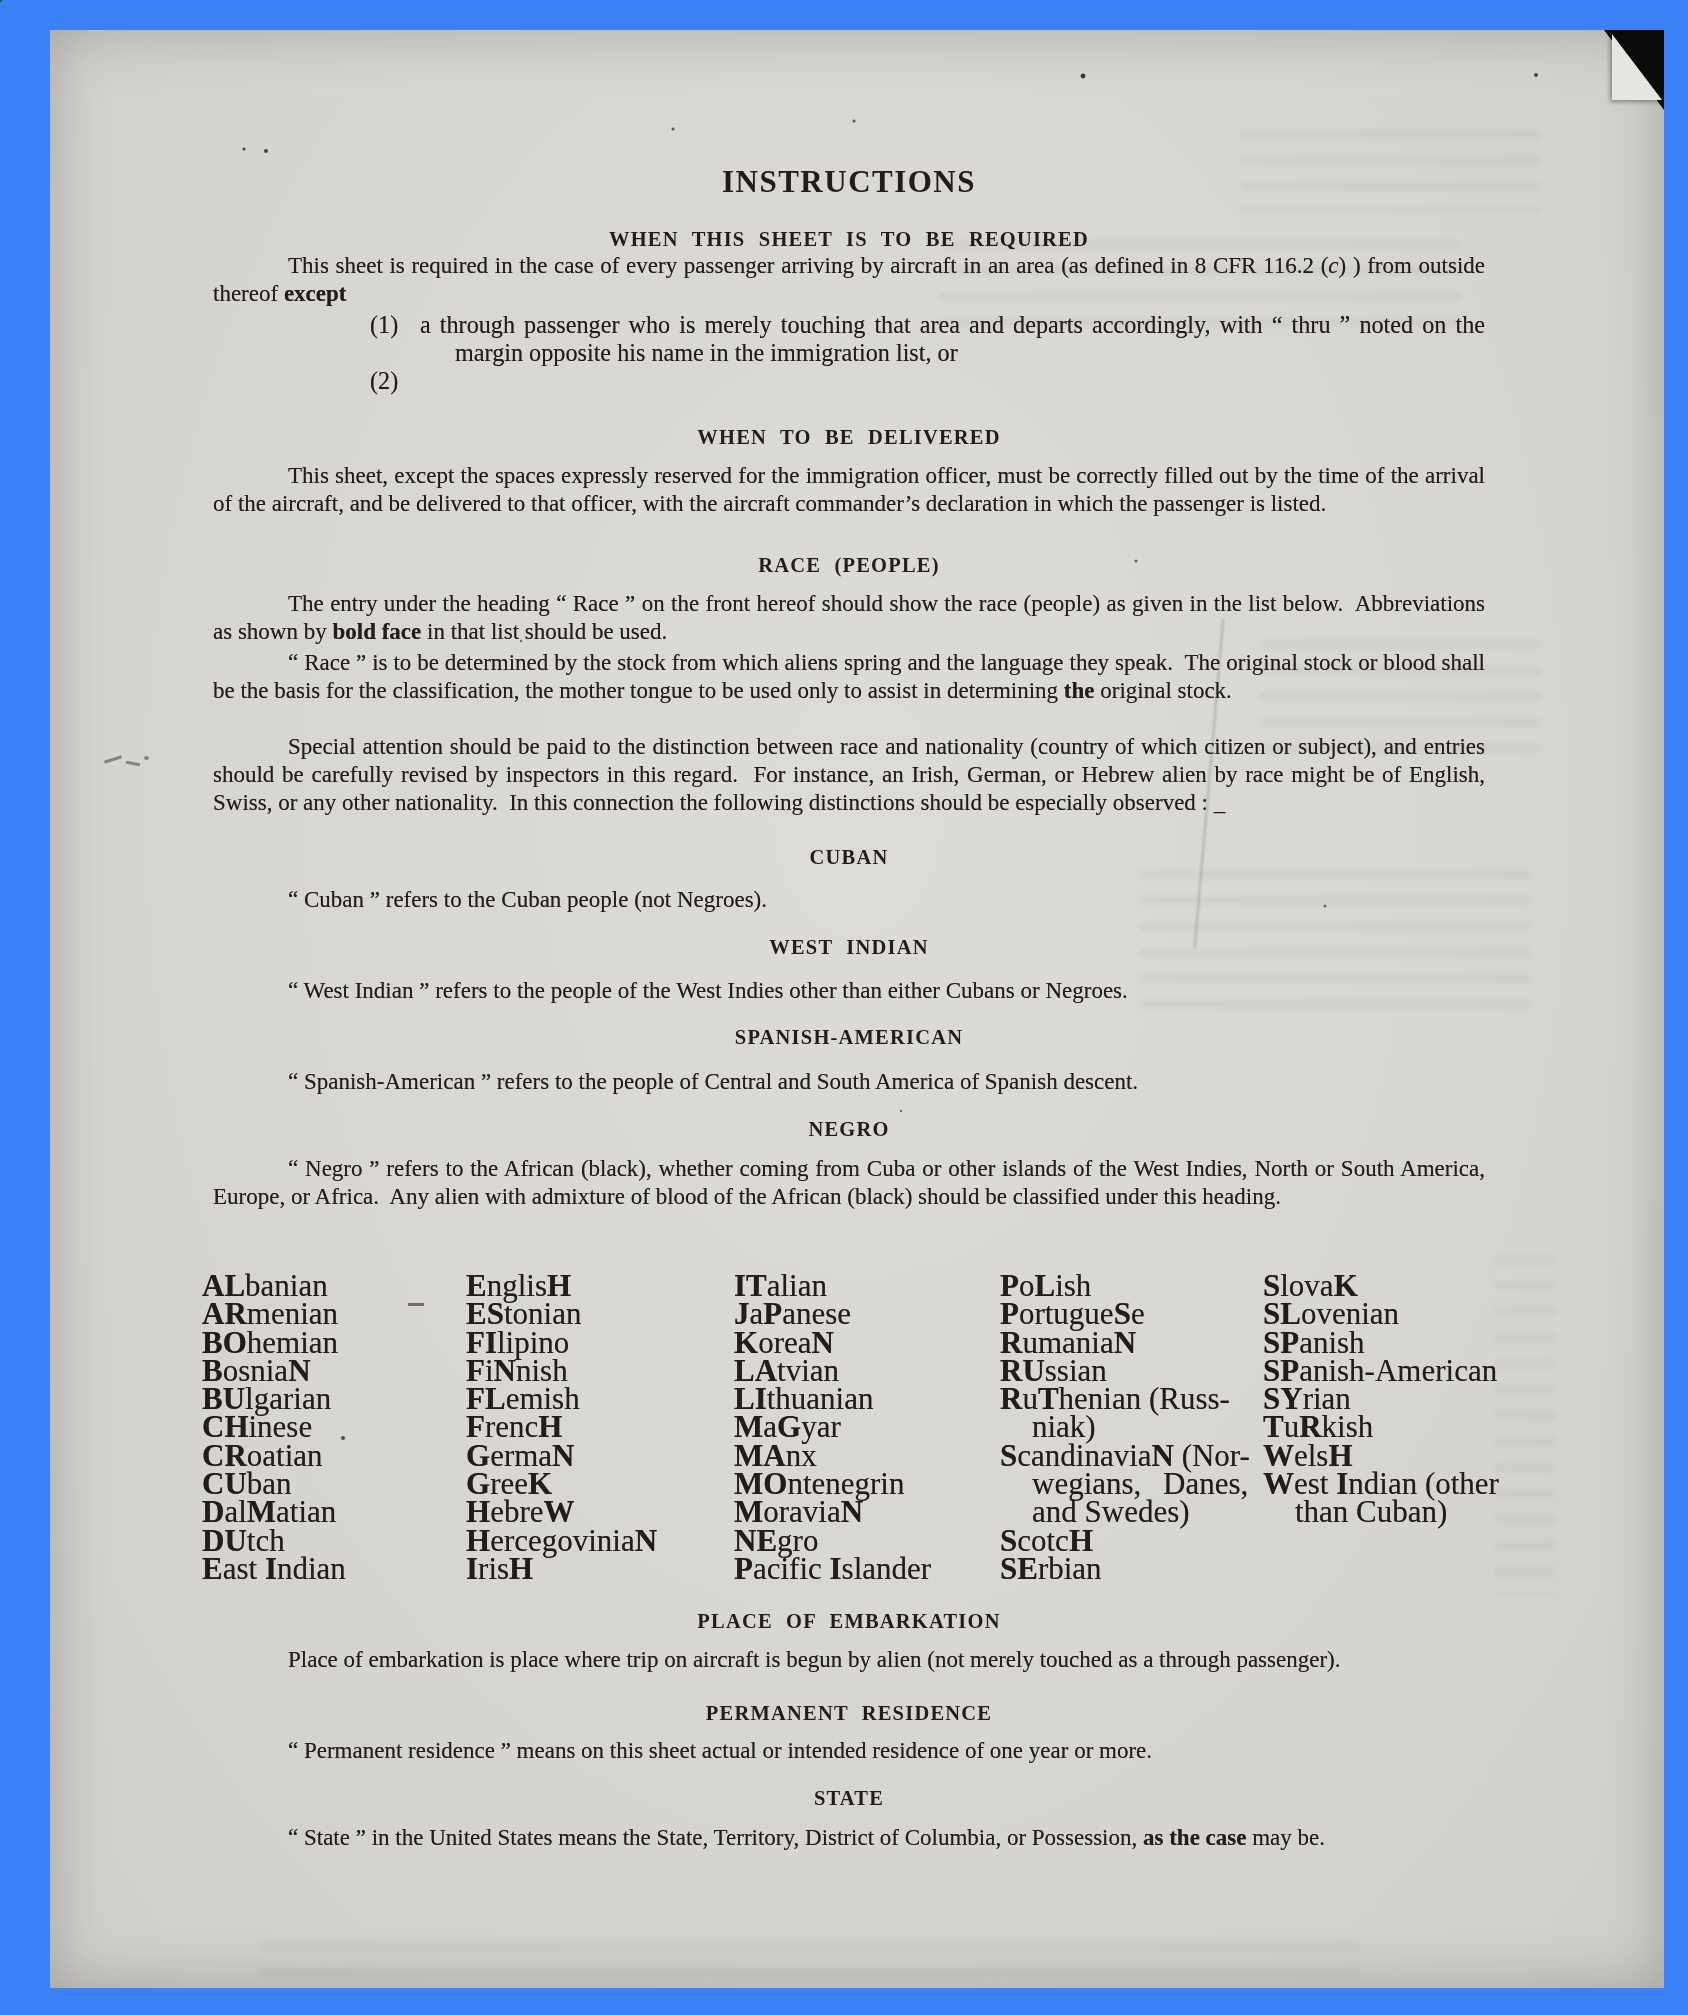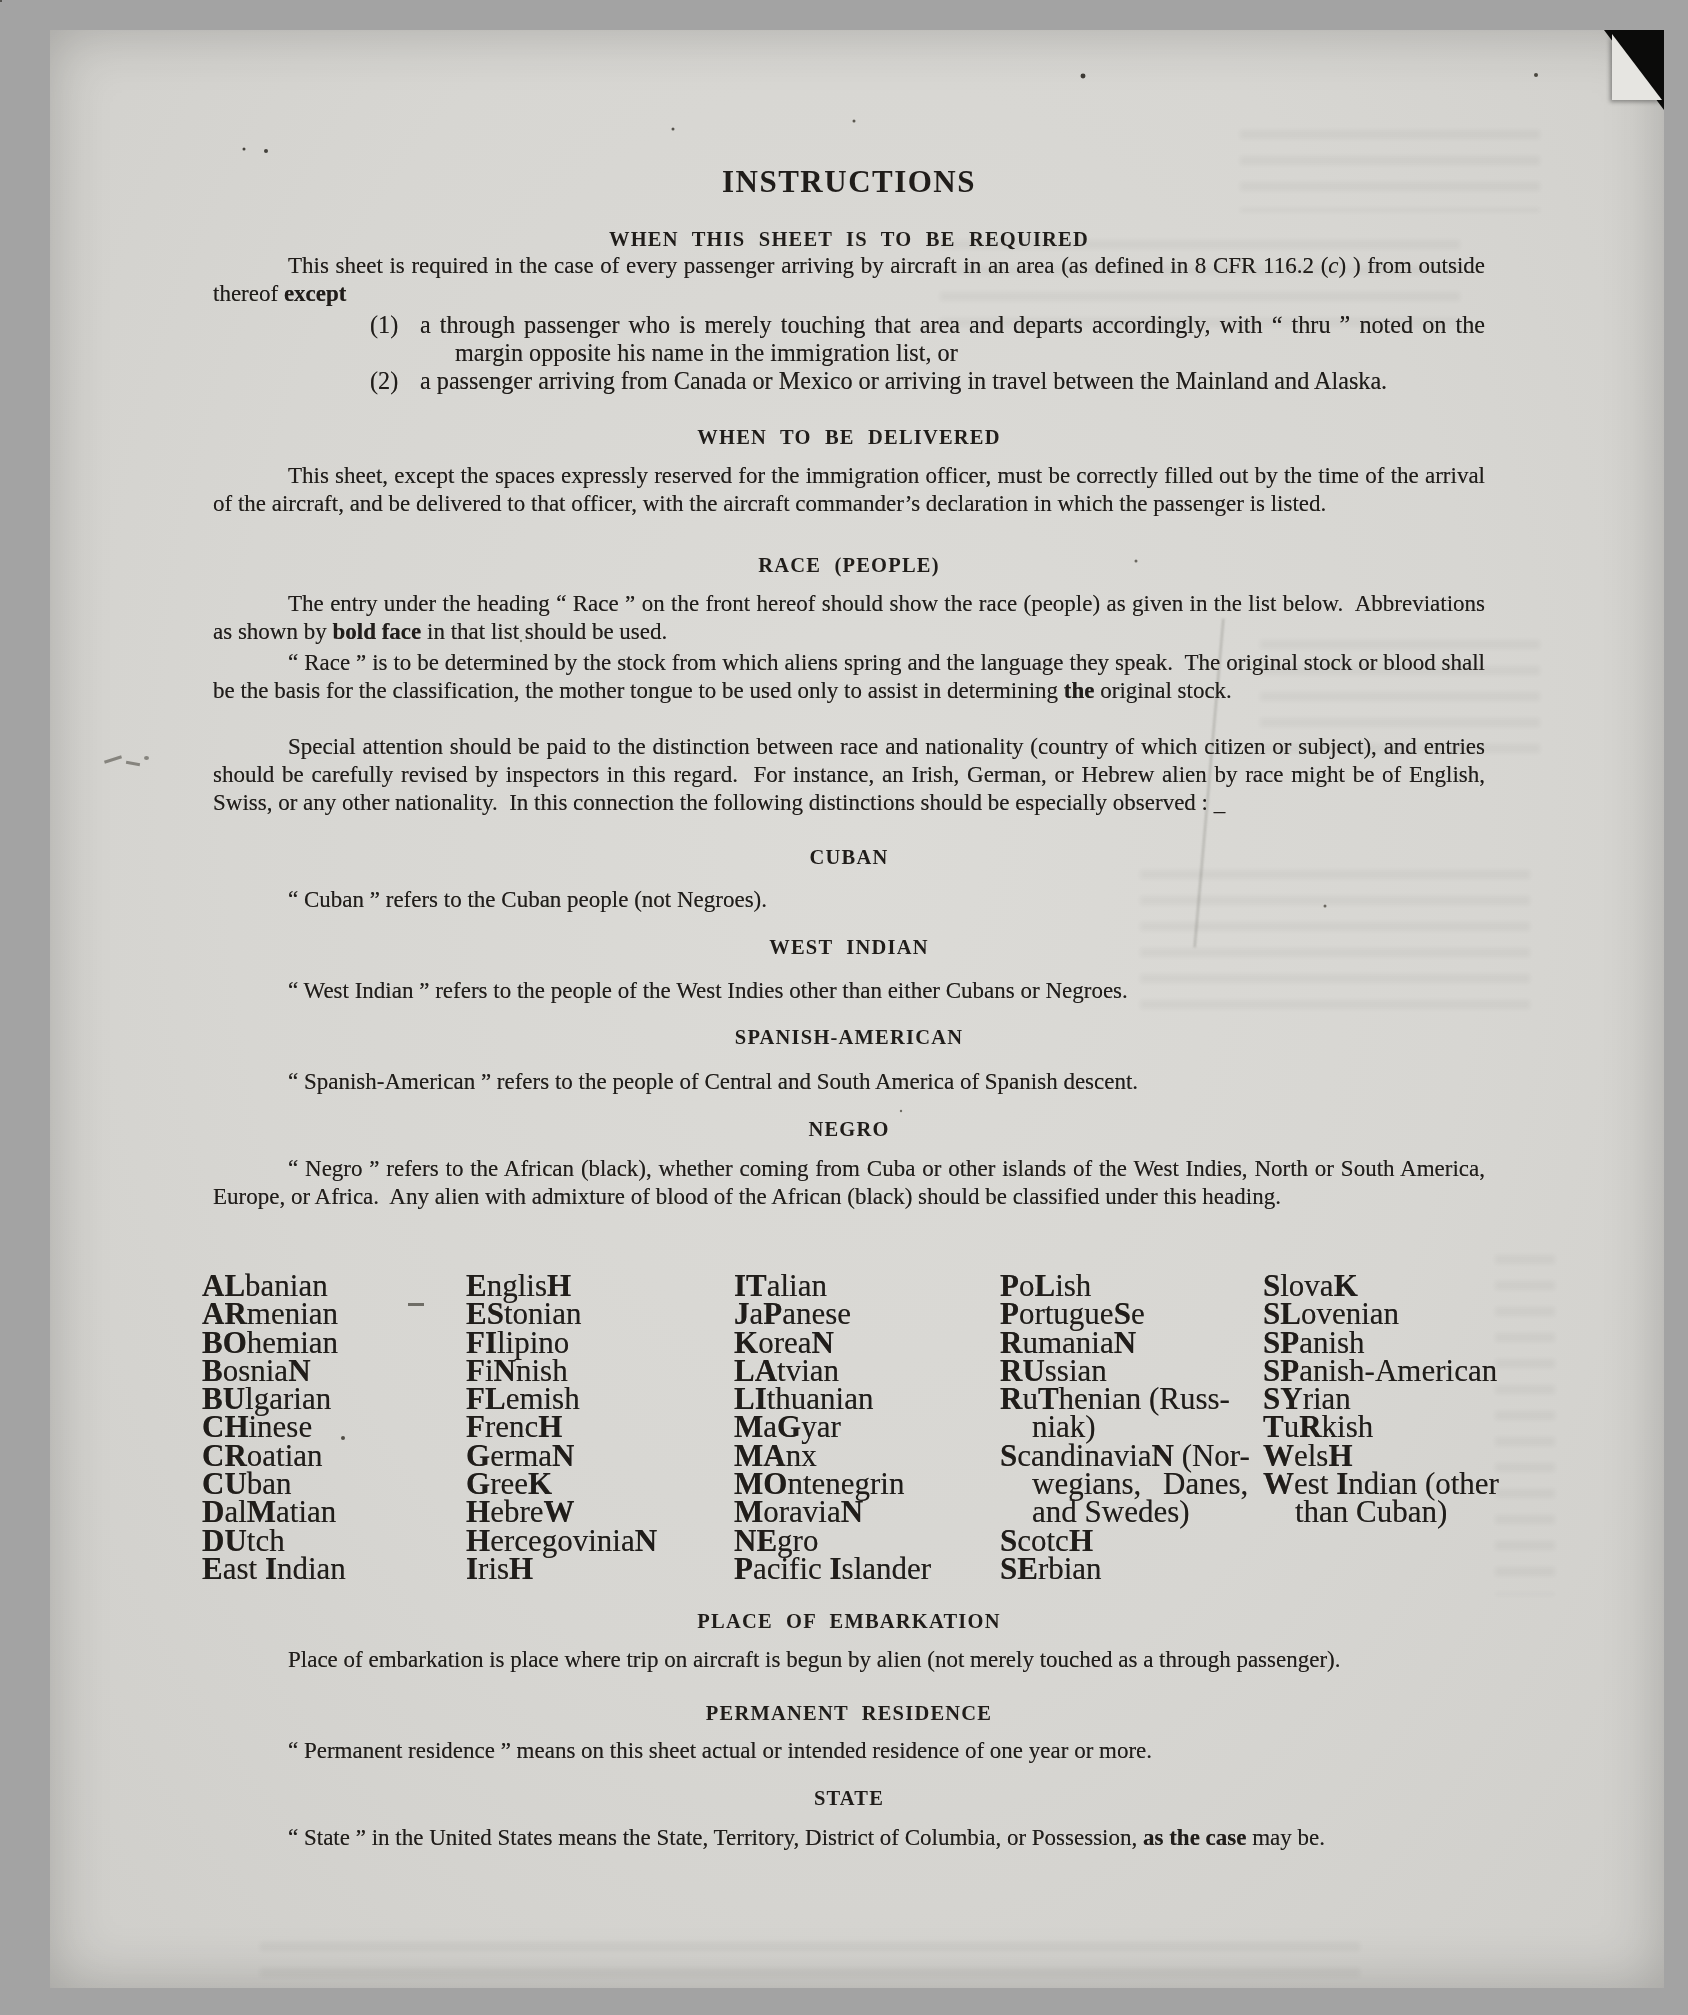--- a/index.html
+++ b/index.html
@@ -1,16 +1,16 @@
 <!DOCTYPE html>
 <html><head>
 <meta charset="utf-8">
 <style>
   html,body{margin:0;padding:0;background:#111;}
-  .page{position:relative;width:1688px;height:2015px;background:#a3a3a3;overflow:hidden;
+  .page{position:relative;width:1688px;height:2015px;background:#3b82f6;overflow:hidden;
         font-family:"Liberation Serif","DejaVu Serif",serif;color:#201d1a;}
   .paper{position:absolute;left:50px;top:30px;width:1614px;height:1958px;
          background:radial-gradient(ellipse at 50% 40%, #dcdbd7 0%, #d7d6d2 55%, #cfceca 100%);
          box-shadow:inset 0 0 60px rgba(0,0,0,0.22);}
   .corner-black{position:absolute;top:30px;right:24px;width:0;height:0;
          border-top:80px solid #0b0b0a;border-left:60px solid transparent;}
   .corner-fold{position:absolute;top:34px;right:26px;width:0;height:0;
          border-bottom:66px solid #e6e5e1;border-right:50px solid transparent;
          filter:drop-shadow(-2px 2px 2px rgba(0,0,0,0.35));}
   .doc-title{position:absolute;left:213px;width:1272px;top:164px;text-align:center;
@@ -76,21 +76,20 @@
 
   <div class="h" style="top:228px;">WHEN THIS SHEET IS TO BE REQUIRED</div>
   <div class="p ti" style="top:252px;"><span>This sheet is required in the case of every passenger arriving by aircraft in an area (as defined in 8 CFR 116.2 (</span><span class="i">c</span><span>) ) from outside thereof </span><span class="b">except</span></div>
 
   <div class="item" style="top:311px;">
     <span class="lbl">(1)</span>
     <span><span>a through passenger who is merely touching that area and departs accordingly, with “ thru ” noted on the margin opposite his name in the immigration list, or</span></span>
   </div>
   <div class="item" style="top:367px;">
     <span class="lbl">(2)</span>
-    <span><span>a passenger arriving from Canada or Mexico or arriving in travel between the Mainland and Alaska.</span></span>
   </div>
 
   <div class="h" style="top:426px;">WHEN TO BE DELIVERED</div>
   <div class="p ti" style="top:462px;"><span>This sheet, except the spaces expressly reserved for the immigration officer, must be correctly filled out by the time of the arrival of the aircraft, and be delivered to that officer, with the aircraft commander’s declaration in which the passenger is listed.</span></div>
 
   <div class="h" style="top:554px;">RACE (PEOPLE)</div>
   <div class="p ti" style="top:590px;"><span>The entry under the heading “ Race ” on the front hereof should show the race (people) as given in the list below.&nbsp; Abbreviations as shown by </span><span class="b">bold face</span><span> in that list should be used.</span></div>
   <div class="p ti" style="top:649px;"><span>“ Race ” is to be determined by the stock from which aliens spring and the language they speak.&nbsp; The original stock or blood shall be the basis for the classification, the mother tongue to be used only to assist in determining </span><span class="b">the</span><span> original stock.</span></div>
   <div class="p ti" style="top:733px;"><span>Special attention should be paid to the distinction between race and nationality (country of which citizen or subject), and entries should be carefully revised by inspectors in this regard.&nbsp; For instance, an Irish, German, or Hebrew alien by race might be of English, Swiss, or any other nationality.&nbsp; In this connection the following distinctions should be especially observed : _</span></div>
 

